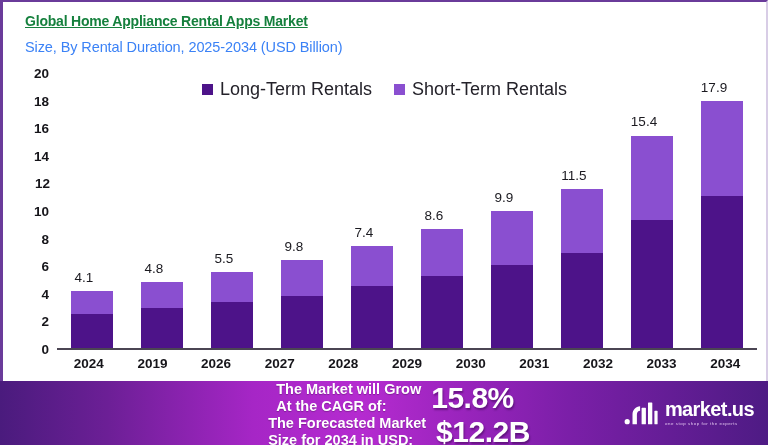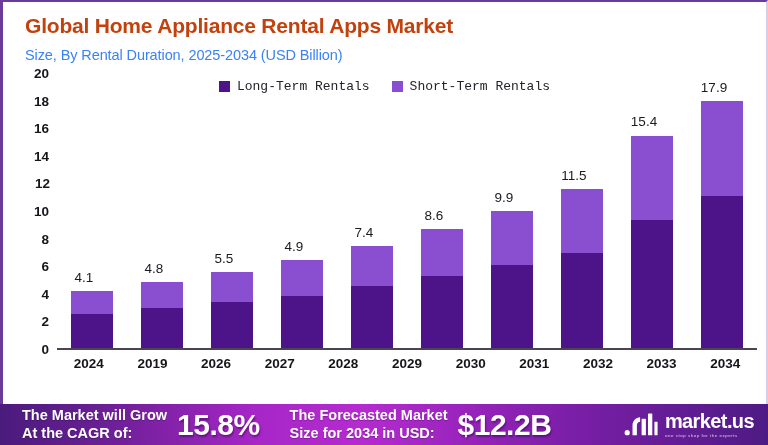--- a/index.html
+++ b/index.html
@@ -16,46 +16,47 @@
     background: #ffffff;
     border-left: 3px solid #6a3b9a;
     border-top: 2px solid #6a3b9a;
     border-right: 2px solid #d8cde6;
     border-bottom: 0;
   }
 
   
   .header { padding: 12px 0 0 22px; }
   .chart-title {
-    font-size: 21px;
-    font-weight: bold;
-    color: #c2410c;
+    font-size: 14px;
+    font-weight: bold;
+    color: #15803d;
     letter-spacing: -0.2px;
     line-height: 1.1;
+    text-decoration: underline;
   }
   .chart-subtitle {
     font-size: 14.5px;
     color: #3b82f6;
     margin-top: 10px;
     letter-spacing: -0.1px;
   }
 
   
   .legend {
     position: absolute;
     top: 77px;
     left: 0; right: 0;
     display: flex;
     justify-content: center;
     gap: 22px;
     z-index: 6;
   }
   .legend-item { display: flex; align-items: center; gap: 7px; }
   .legend-swatch { width: 11px; height: 11px; display: inline-block; }
-  .legend-label { font-size: 13px; color: #24222a; font-family: Liberation Mono, monospace; }
+  .legend-label { font-size: 18px; color: #24222a; }
 
   
   .plot-wrap {
     position: absolute;
     left: 0; top: 70px;
     width: 768px;
     height: 290px;
   }
   
   .y-axis {
@@ -141,34 +142,35 @@
     font-size: 13.5px;
     font-weight: bold;
     color: #16151a;
   }
 
   
   .footer {
     position: absolute;
     left: -3px; right: -2px;
     bottom: 0;
-    height: 41px;
+    height: 64px;
     background:
       linear-gradient(90deg,
         #4a1b7d 0%,
         #6c1f96 14%,
         #a626c6 33%,
         #b52bd0 47%,
         #9a24bd 60%,
         #7b1fa8 74%,
         #4e1b84 100%);
     display: flex;
     align-items: center;
     color: #ffffff;
     overflow: hidden;
+    flex-direction: column;
   }
   .footer-block {
     display: flex;
     align-items: center;
     gap: 10px;
   }
   .footer-cap {
     font-size: 14.5px;
     font-weight: bold;
     line-height: 1.18;
@@ -263,21 +265,21 @@
             </div>
           </div>
           <div class="bar-slot">
             <div class="bar-total-label" style="bottom: 81.9px;">5.5</div>
             <div class="bar-stack" style="height: 75.9px;">
               <div class="seg-short" style="height: 30.36px; background: rgb(138, 79, 208);"></div>
               <div class="seg-long" style="height: 45.54px; background: rgb(77, 19, 137);"></div>
             </div>
           </div>
           <div class="bar-slot">
-            <div class="bar-total-label" style="bottom: 94.32px;">4.9</div>
+            <div class="bar-total-label" style="bottom: 94.32px;">9.8</div>
             <div class="bar-stack" style="height: 88.32px;">
               <div class="seg-short" style="height: 35.88px; background: rgb(138, 79, 208);"></div>
               <div class="seg-long" style="height: 52.44px; background: rgb(77, 19, 137);"></div>
             </div>
           </div>
           <div class="bar-slot">
             <div class="bar-total-label" style="bottom: 108.12px;">7.4</div>
             <div class="bar-stack" style="height: 102.12px;">
               <div class="seg-short" style="height: 40.02px; background: rgb(138, 79, 208);"></div>
               <div class="seg-long" style="height: 62.1px; background: rgb(77, 19, 137);"></div>

